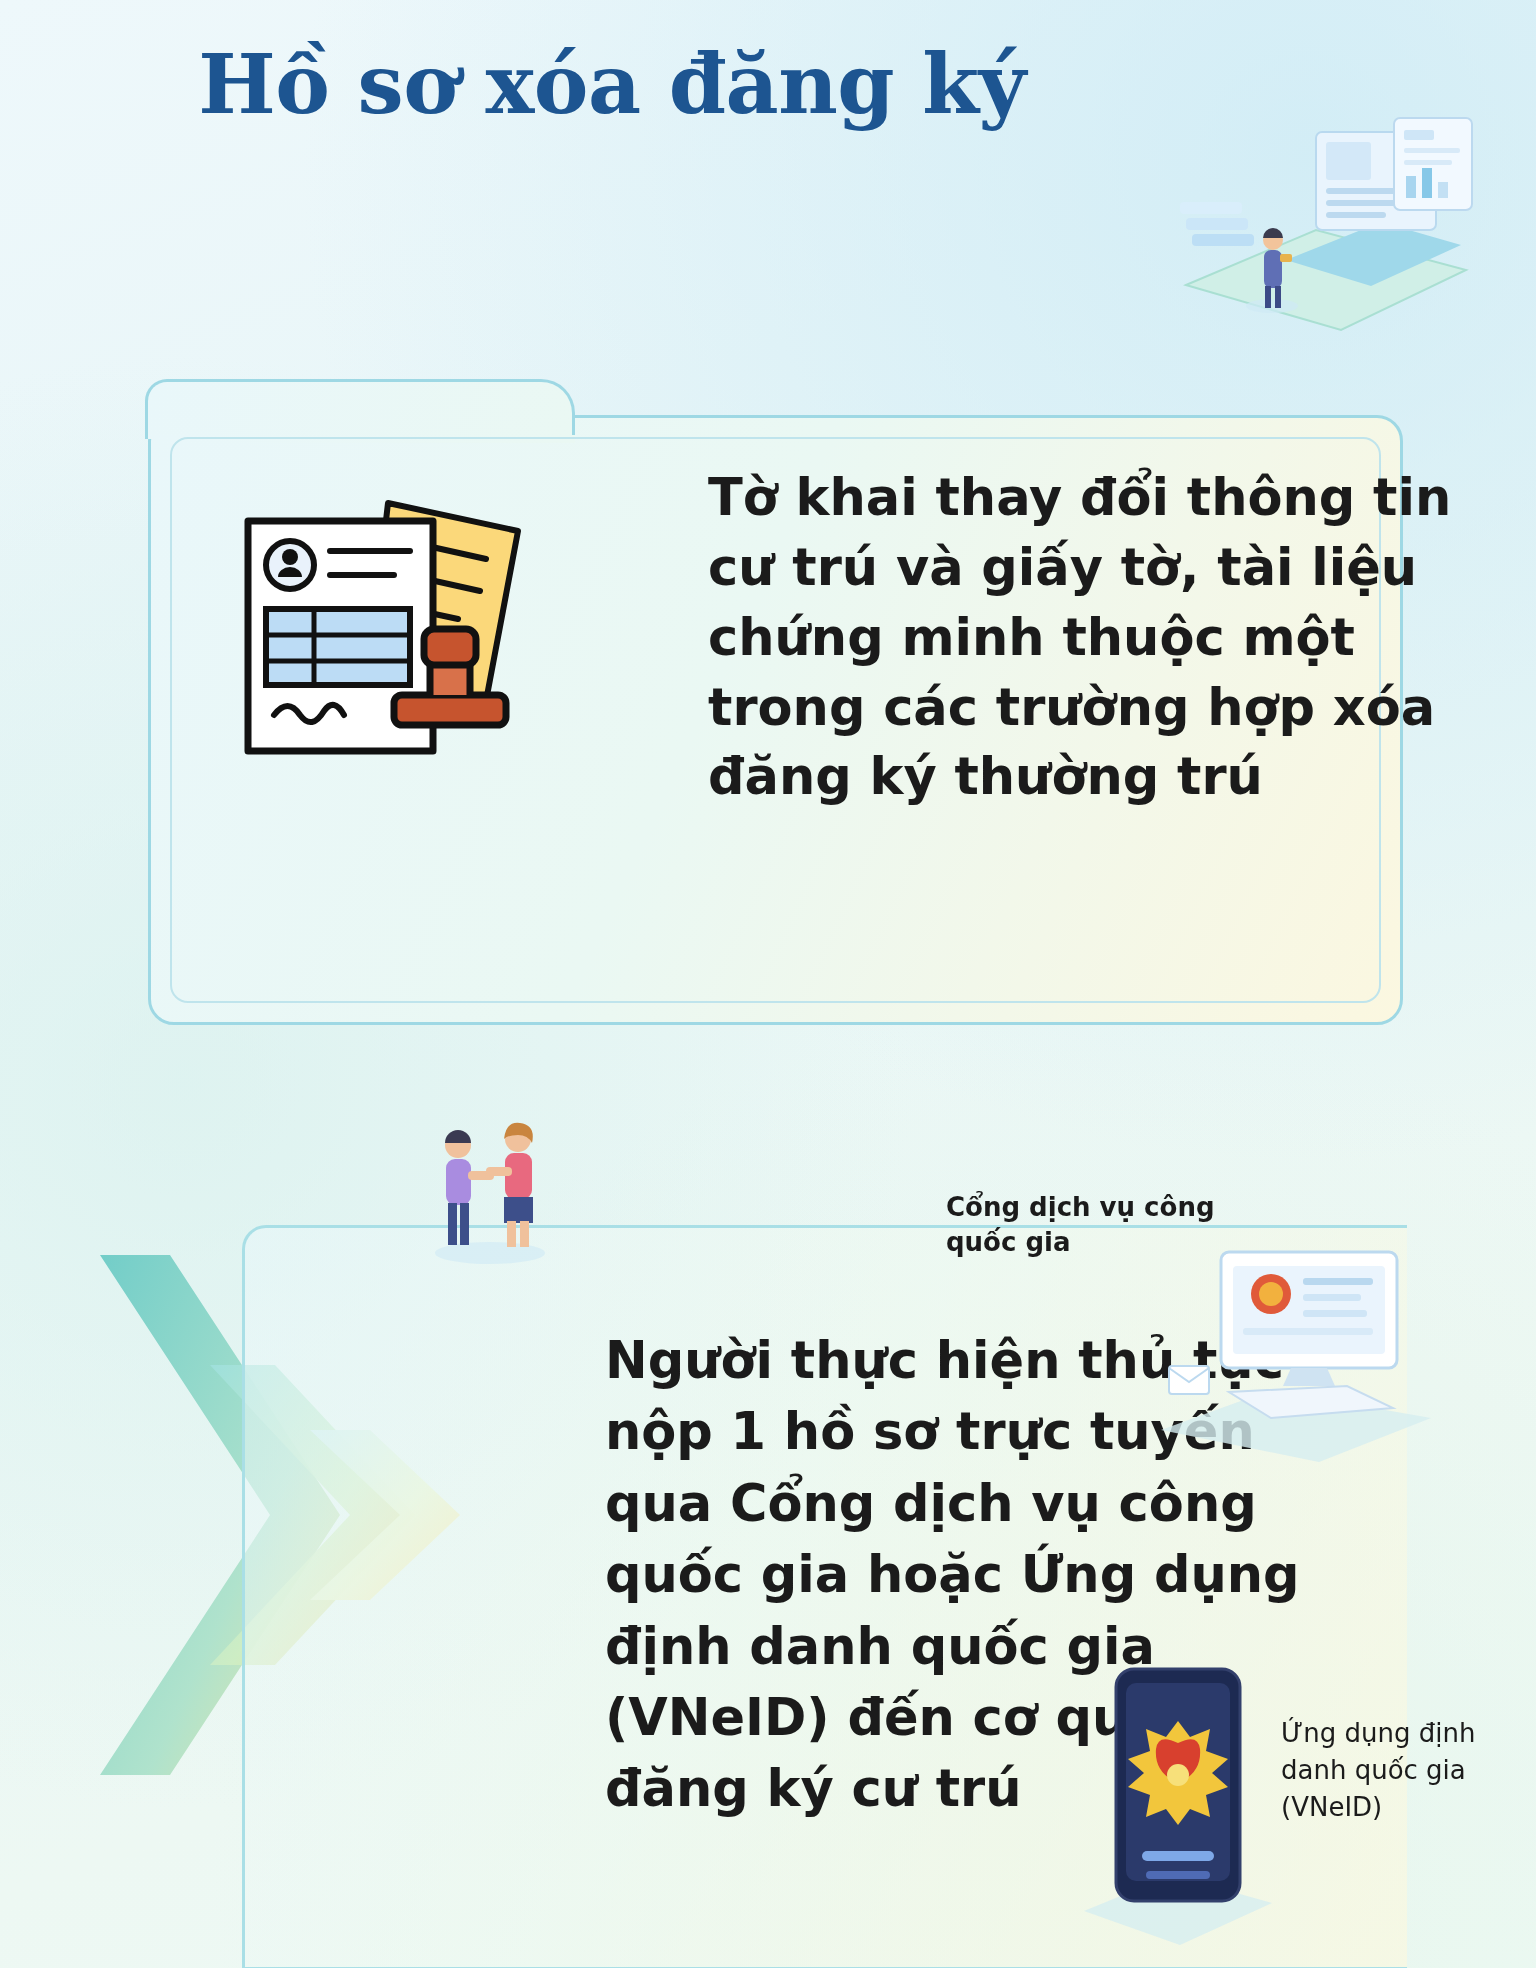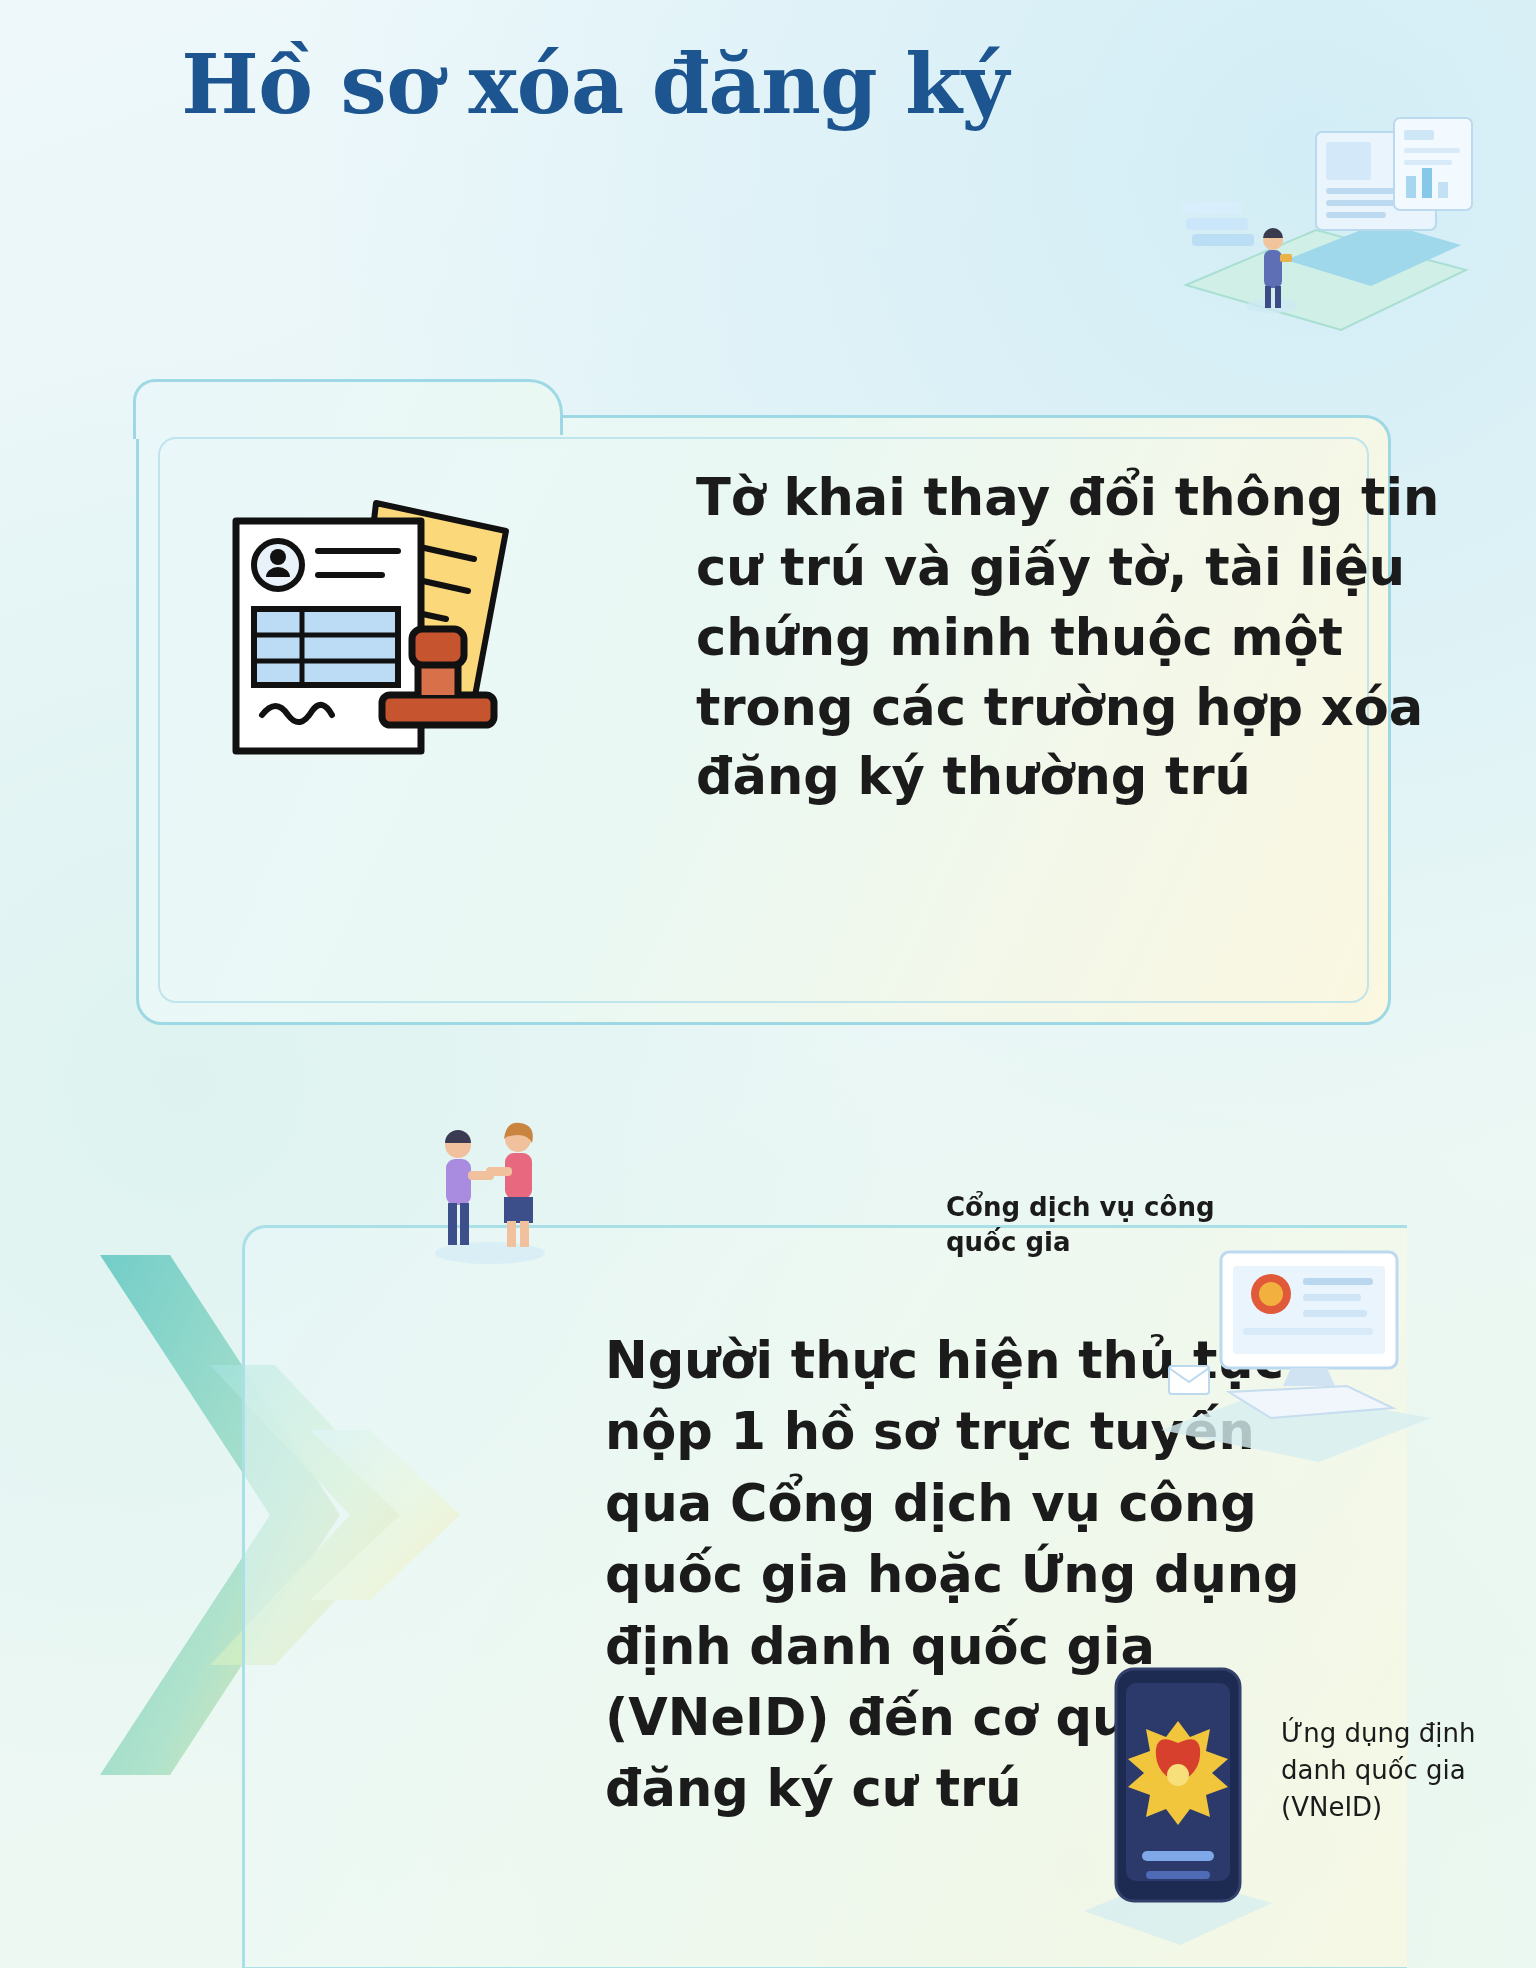--- a/index.html
+++ b/index.html
@@ -32,36 +32,37 @@
     top: 32px;
     left: 0;
     width: 1190px;
     text-align: center;
     font-family: "DejaVu Serif", serif;
     font-weight: bold;
     font-size: 82px;
     line-height: 1.28;
     color: #1d5591;
     letter-spacing: -0.5px;
+    padding-left: 17px;
   }
   .title .l2 { display: block; }
 
   
   .hero-illo {
     position: absolute;
     top: 110px;
     right: 40px;
     width: 330px;
     height: 240px;
   }
 
   
   .card1-wrap {
     position: absolute;
-    left: 136px;
+    left: 148px;
     top: 415px;
     width: 1255px;
     height: 610px;
   }
   .card1-outline {
     position: absolute;
     inset: 0;
     border: 3px solid #9ed8e4;
     border-radius: 26px;
     background: linear-gradient(115deg, #e9f7fa 0%, #eaf8f3 45%, #fbf7e0 100%);

